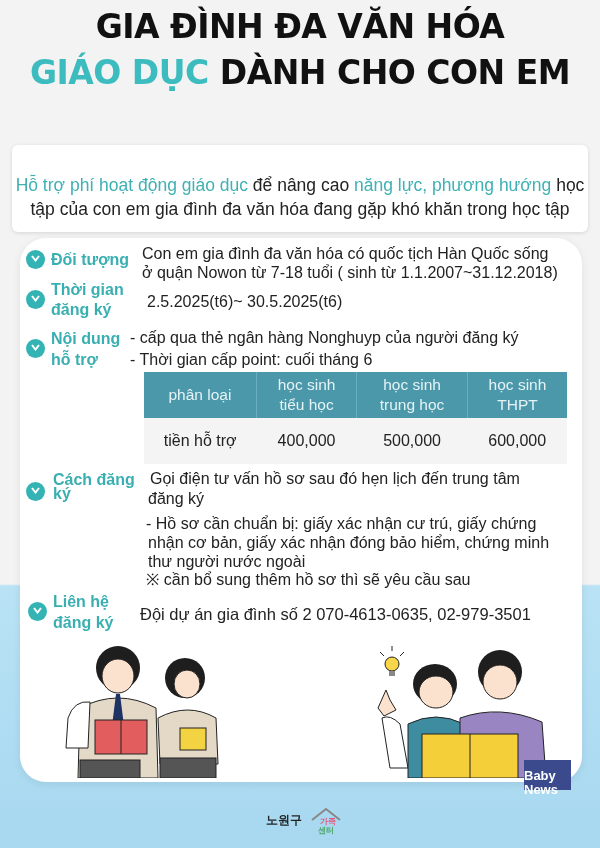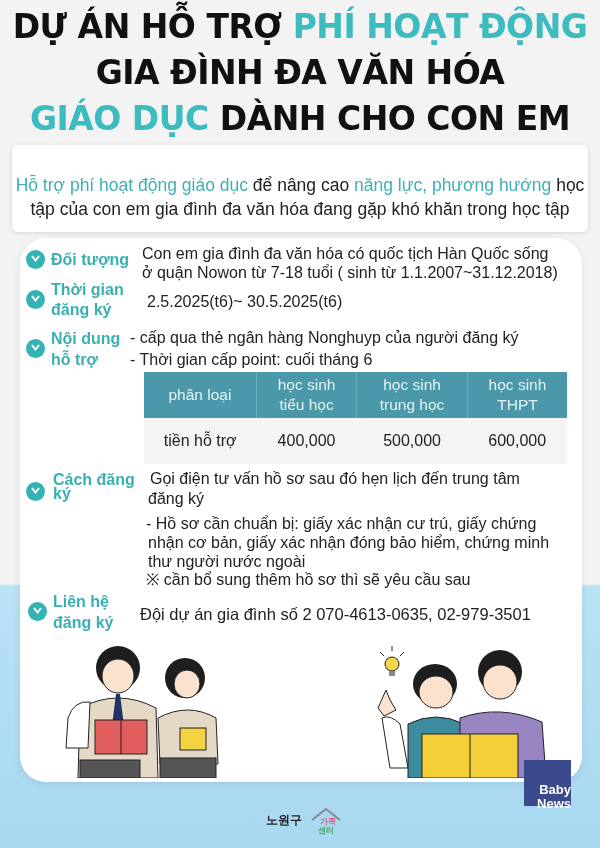--- a/index.html
+++ b/index.html
@@ -44,33 +44,32 @@
   table.fee th {
     background:#4b98aa; color:#e6f3f6; font-weight:normal; font-size:15.5px; line-height:20px;
     height:46px; padding:0 4px; border-right:1px solid #6aafc0;
   }
   table.fee th:last-child { border-right:none; }
   table.fee td {
     background:#f4f4f4; font-size:16px; text-align:center; height:44px; color:#222;
   }
   .illus { position:absolute; }
   .logo-bn {
-    position:absolute; left:524px; top:760px; width:47px; height:46px;
-    background:#3a4a8c; color:#fff; font-size:13px; line-height:14px; text-align:right;
-    font-weight:bold; box-sizing:border-box; padding-top:23px;
+    position:absolute; left:524px; top:760px; width:47px; height:30px;
+    background:#3a4a8c; color:#fff; font-size:13px; line-height:14px; text-align:left;
+    font-weight:bold; box-sizing:border-box; padding-top:9px;
   }
   .footer-logo {
     position:absolute; left:266px; top:806px; font-size:12px; font-weight:bold; color:#222;
   }
 </style>
 </head>
 <body>
 
 <div class="title">
-  <div><span>DỰ ÁN HỖ TRỢ </span><span class="hl">PHÍ HOẠT ĐỘNG</span></div>
   <div>GIA ĐÌNH ĐA VĂN HÓA</div>
   <div><span class="hl">GIÁO DỤC</span><span> DÀNH CHO CON EM</span></div>
 </div>
 
 <div class="intro">
   <span class="hl">Hỗ trợ phí hoạt động giáo dục</span><span> để nâng cao </span><span class="hl">năng lực, phương hướng</span><span> học tập của con em gia đình đa văn hóa đang gặp khó khăn trong học tập</span>
 </div>
 
 <div class="main">
 

